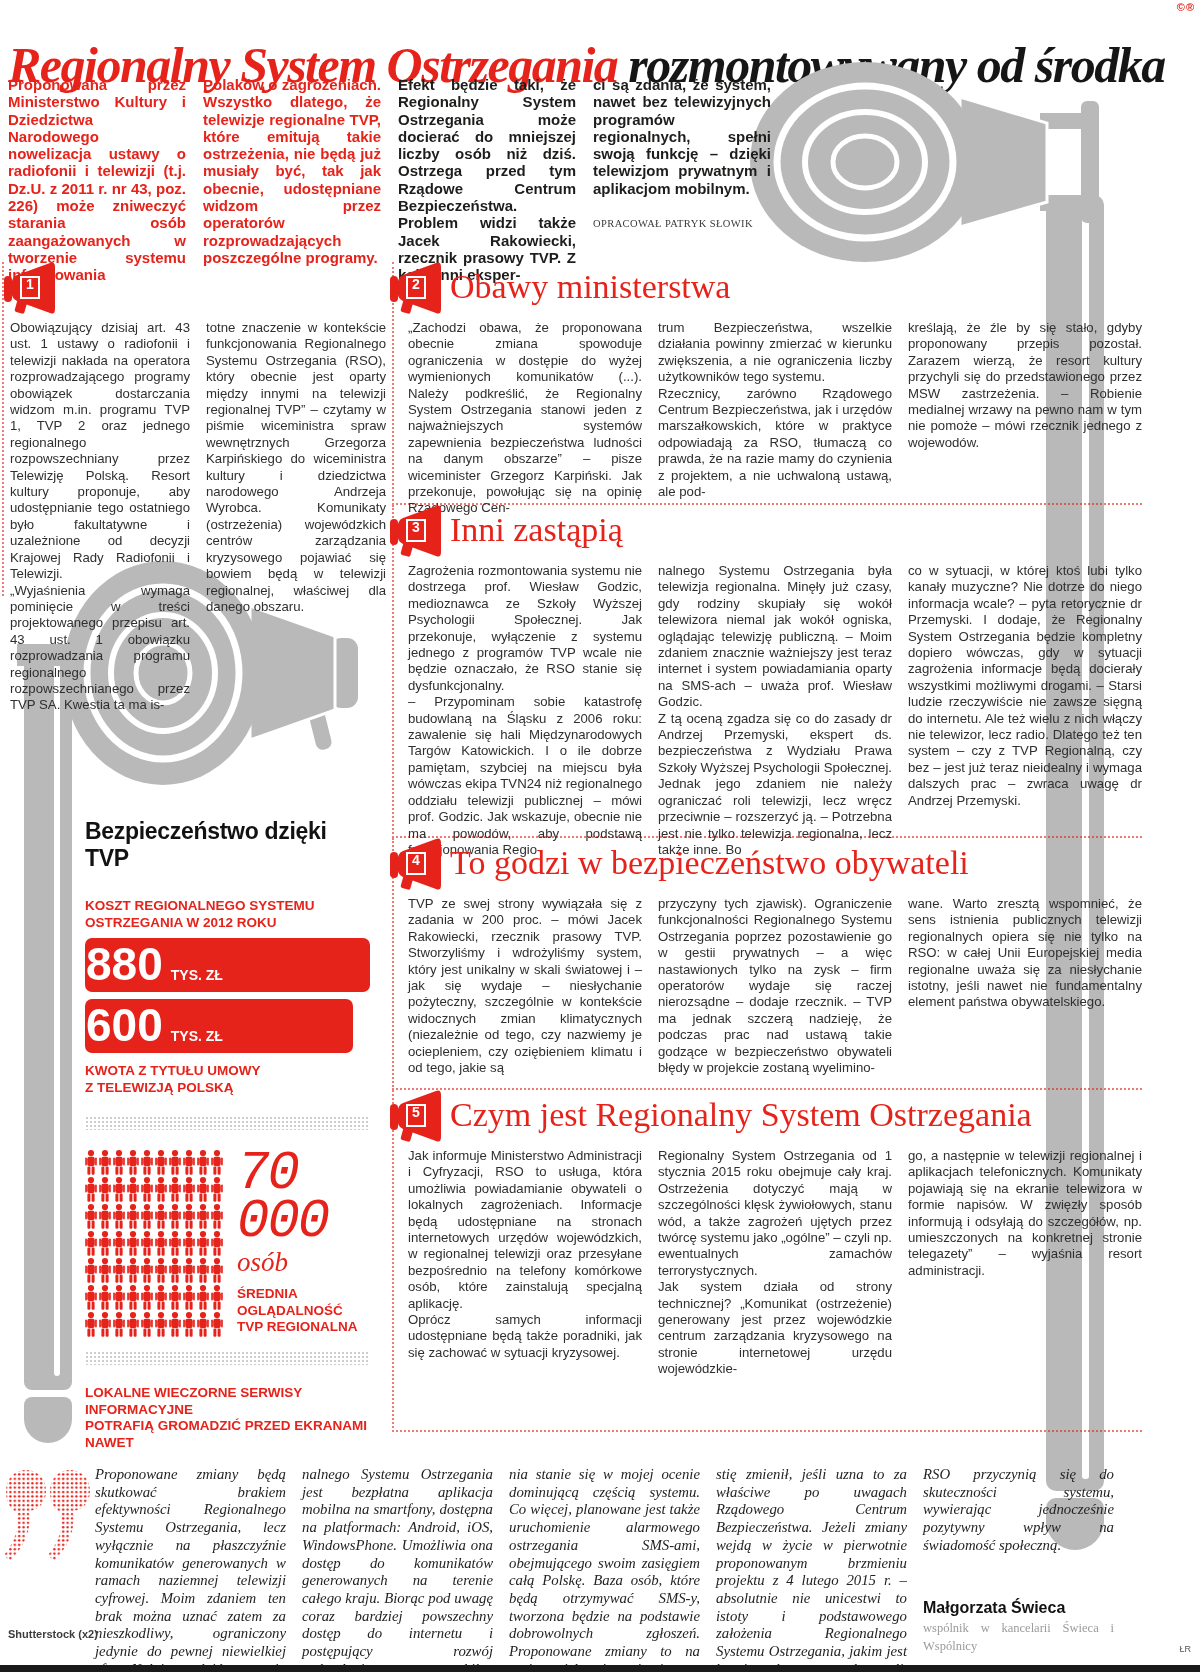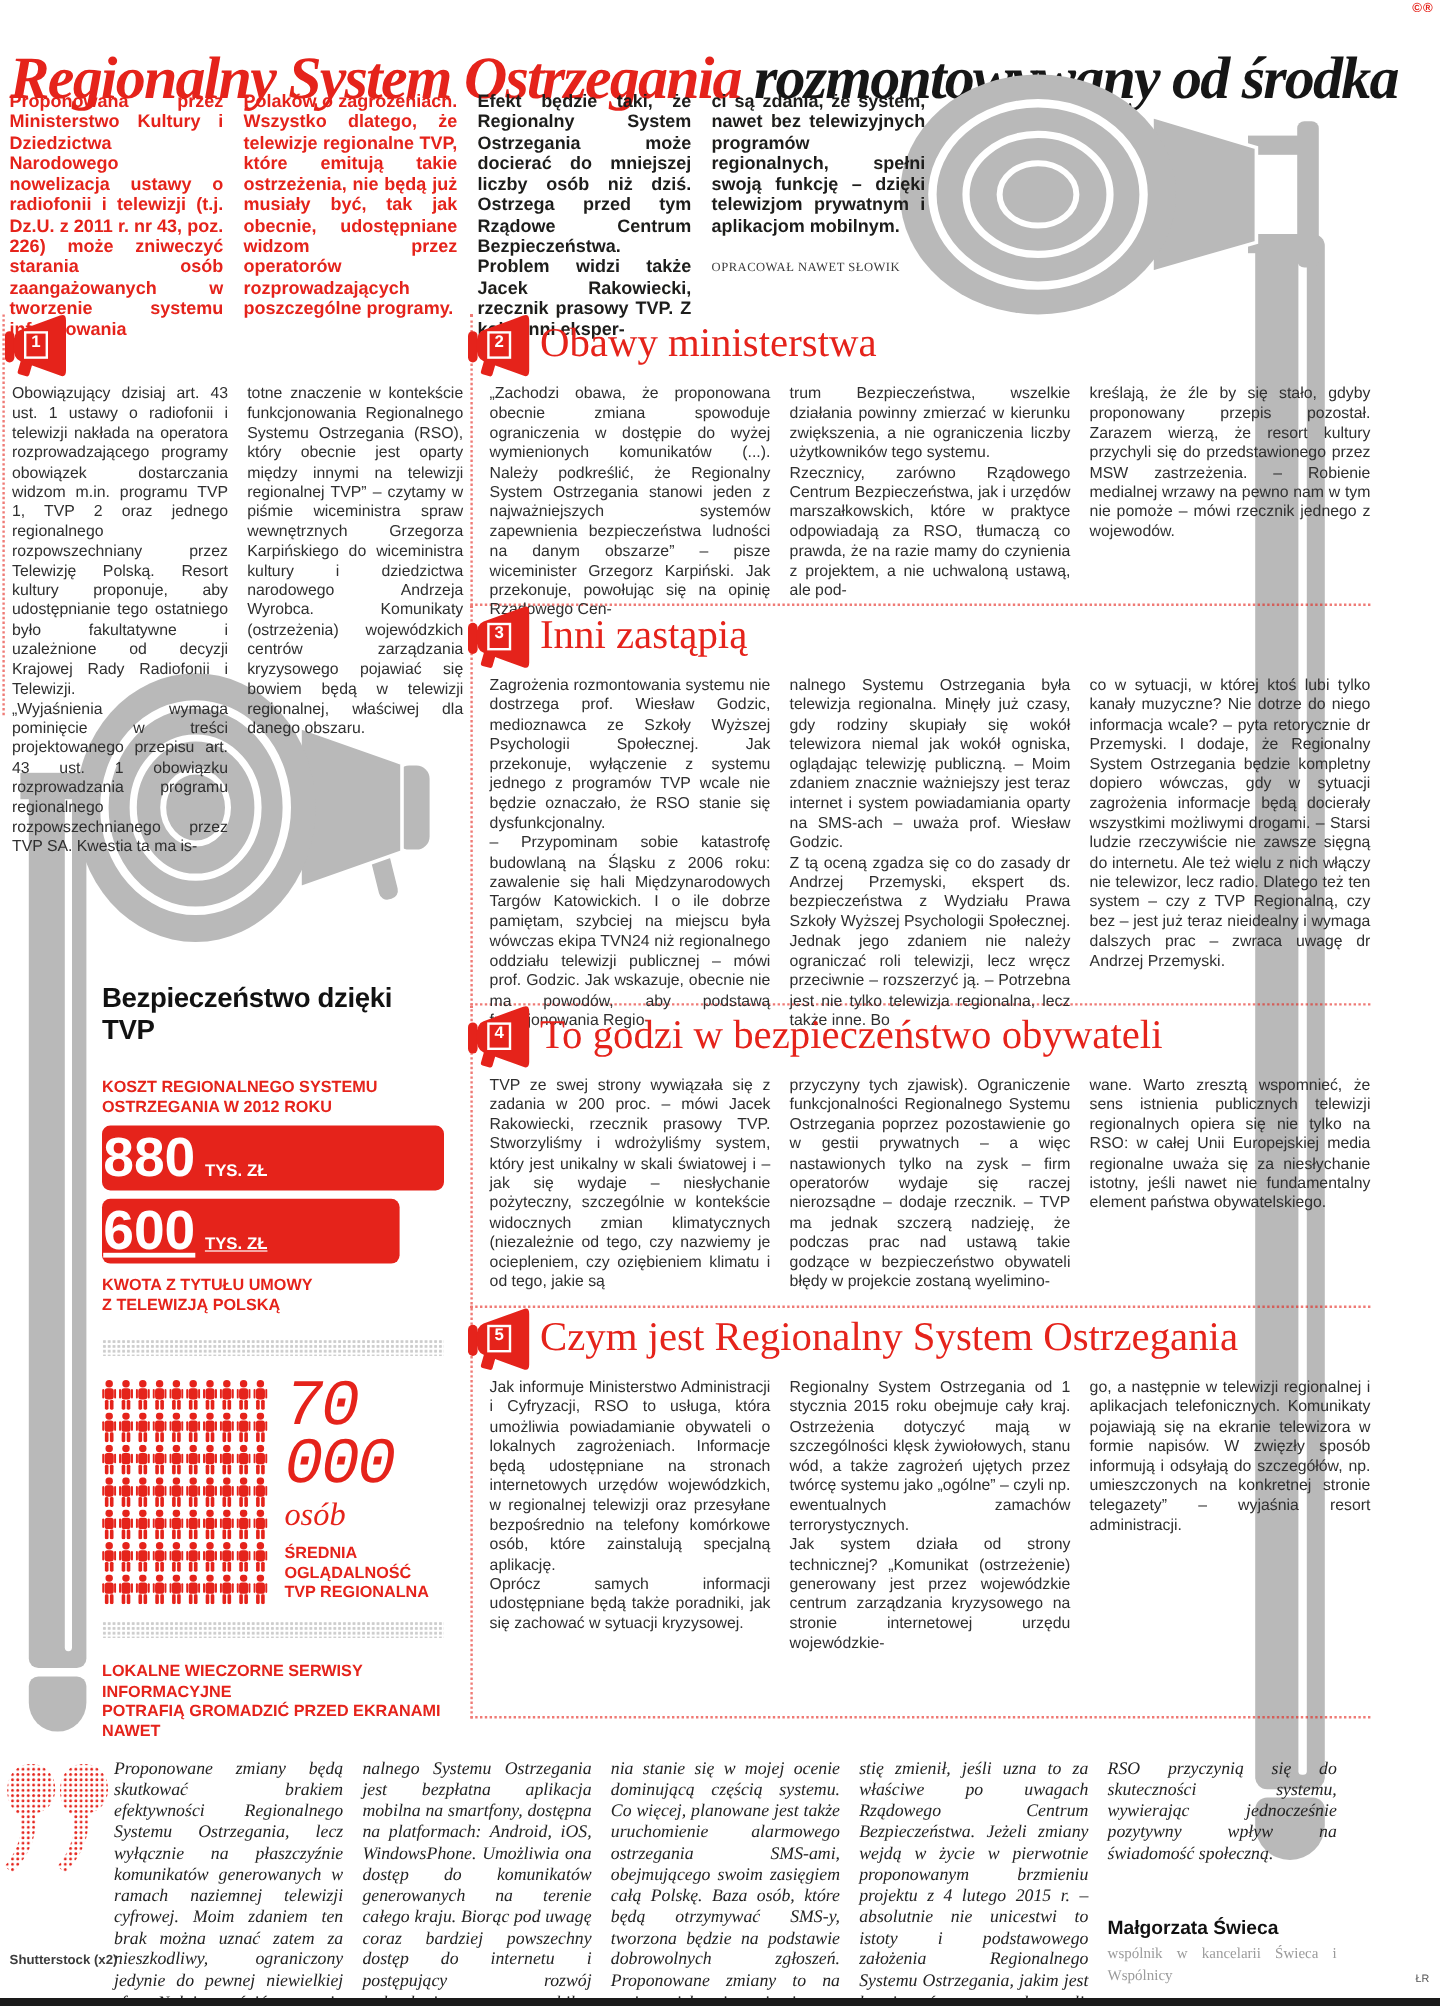--- a/index.html
+++ b/index.html
@@ -54,21 +54,21 @@
   .s5{left:392px;top:1090px;width:750px;height:342px;}
   
   .info{position:absolute;left:85px;top:818px;width:285px;}
   .info-title{font-size:23px;font-weight:bold;color:#121212;letter-spacing:-.3px;margin:0 0 26px 0;}
   .info-label{color:var(--red);font-weight:bold;font-size:13.5px;line-height:16.5px;white-space:pre-line;}
   .bar{background:var(--red);border-radius:7px;height:54px;color:#fff;display:flex;
     align-items:baseline;padding-left:1px;margin-top:7px;box-sizing:border-box;}
   .bar .v{font-size:46px;font-weight:bold;line-height:52px;}
   .bar .u{font-size:14px;font-weight:bold;margin-left:8px;}
   .bar1{width:285px;}
-  .bar2{width:248px;text-decoration:underline;}
+  .bar2{width:268px;}
   .lbl-after{margin-top:10px;}
   .dotband{height:14px;margin:20px 0;
     background-image:radial-gradient(circle,#cdcdcd 1.1px,transparent 1.3px);
     background-size:4px 4px;}
   .stat70{overflow:hidden;}
   .picto{float:left;width:140px;display:flex;flex-wrap:wrap;gap:2px 2px;}
   .stat-text{margin-left:152px;}
   .stat-num{font-family:Liberation Mono, monospace;font-style:italic;color:var(--red);
     font-size:54px;line-height:48px;letter-spacing:-2px;}
   .stat-unit{font-family:"Liberation Serif",serif;font-style:italic;color:var(--red);
@@ -127,21 +127,21 @@
   <ellipse cx="148" cy="125" rx="52" ry="58" fill="none" stroke="#fff" stroke-width="6"></ellipse>
   <ellipse cx="148" cy="125" rx="27" ry="30" fill="none" stroke="#fff" stroke-width="5"></ellipse>
 </svg>
 
 <div class="lead">
   <div class="lead-col red">Proponowana przez Ministerstwo Kultury i Dziedzictwa Narodowego nowelizacja ustawy o radiofonii i telewizji (t.j. Dz.U. z 2011 r. nr 43, poz. 226) może zniweczyć starania osób zaangażowanych w tworzenie systemu informowania</div>
   <div class="lead-col red">Polaków o zagrożeniach. Wszystko dlatego, że telewizje regionalne TVP, które emitują takie ostrzeżenia, nie będą już musiały być, tak jak obecnie, udostępniane widzom przez operatorów rozprowadzających poszczególne programy.</div>
   <div class="lead-col dark">Efekt będzie taki, że Regionalny System Ostrzegania może docierać do mniejszej liczby osób niż dziś. Ostrzega przed tym Rządowe Centrum Bezpieczeństwa. Problem widzi także Jacek Rakowiecki, rzecznik prasowy TVP. Z kolei inni eksper-</div>
   <div class="lead-col dark">
     <span>ci są zdania, że system, nawet bez telewizyjnych programów regionalnych, spełni swoją funkcję – dzięki telewizjom prywatnym i aplikacjom mobilnym.</span>
-    <div class="byline">OPRACOWAŁ NAWET SŁOWIK</div>
+    <div class="byline">OPRACOWAŁ PATRYK SŁOWIK</div>
   </div>
 </div>
 
 <section class="sec s1">
   <div class="head">
     <svg class="sec-icon" width="56" height="54" viewBox="0 0 56 54">
       <rect x="0" y="15" width="8" height="26" rx="4" fill="#e5231b"></rect>
       <path d="M13 14 L46 2 Q51 0 51 6 L51 48 Q51 54 46 52 L13 40 Q7 38 7 27 Q7 16 13 14 Z" fill="#e5231b"></path>
       <rect x="12" y="37" width="10" height="15" rx="2" fill="#e5231b" transform="rotate(16 17 45)"></rect>
       <rect x="17" y="16" width="18" height="21" fill="none" stroke="#fff" stroke-width="2"></rect>

